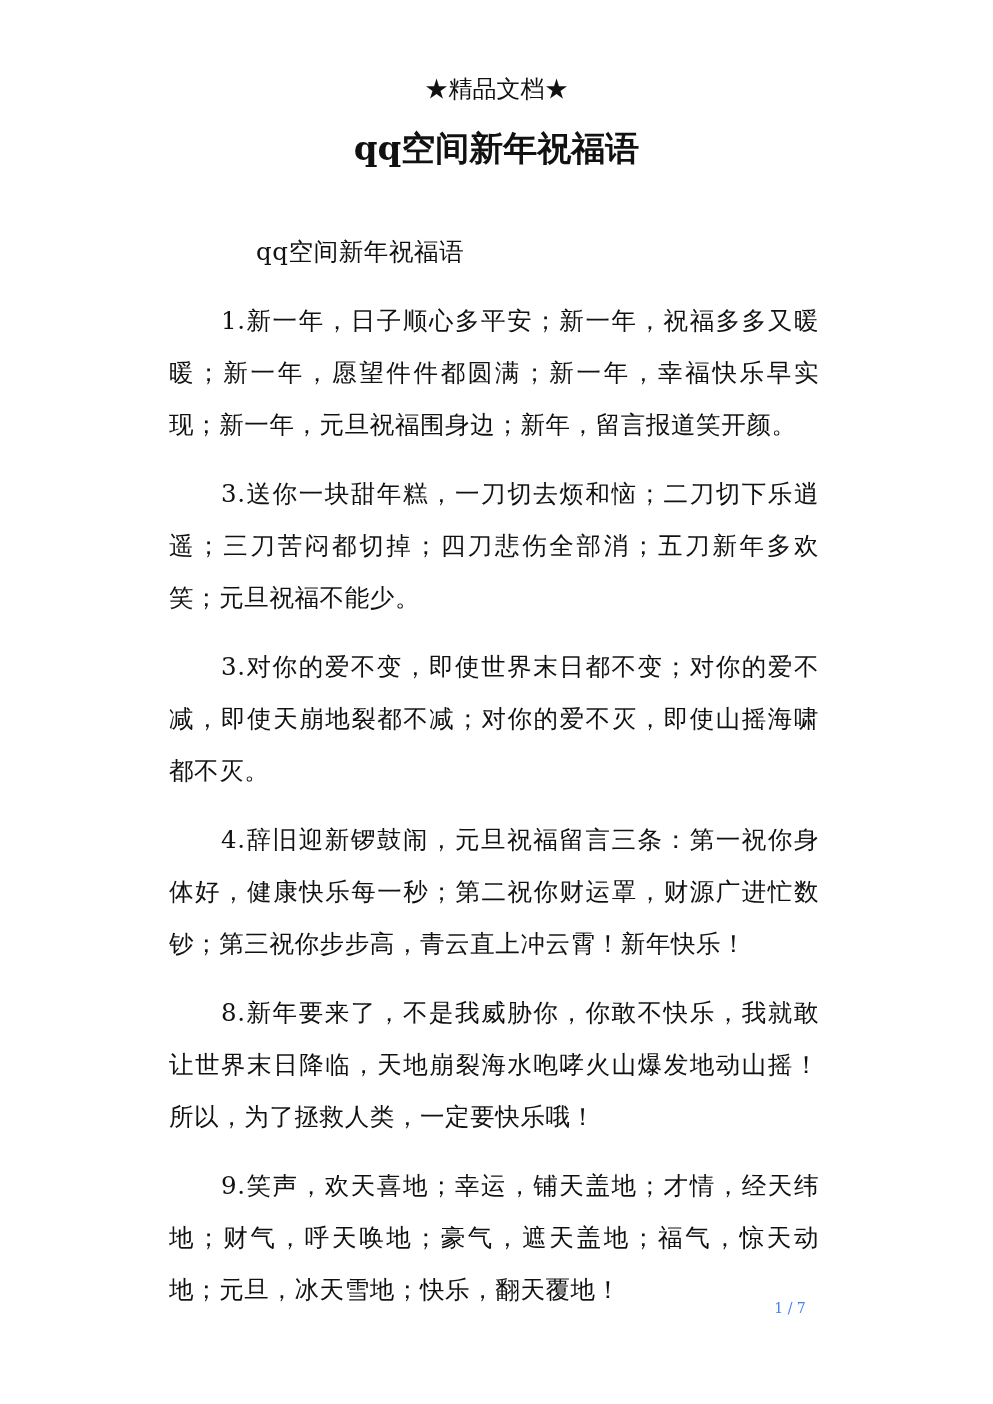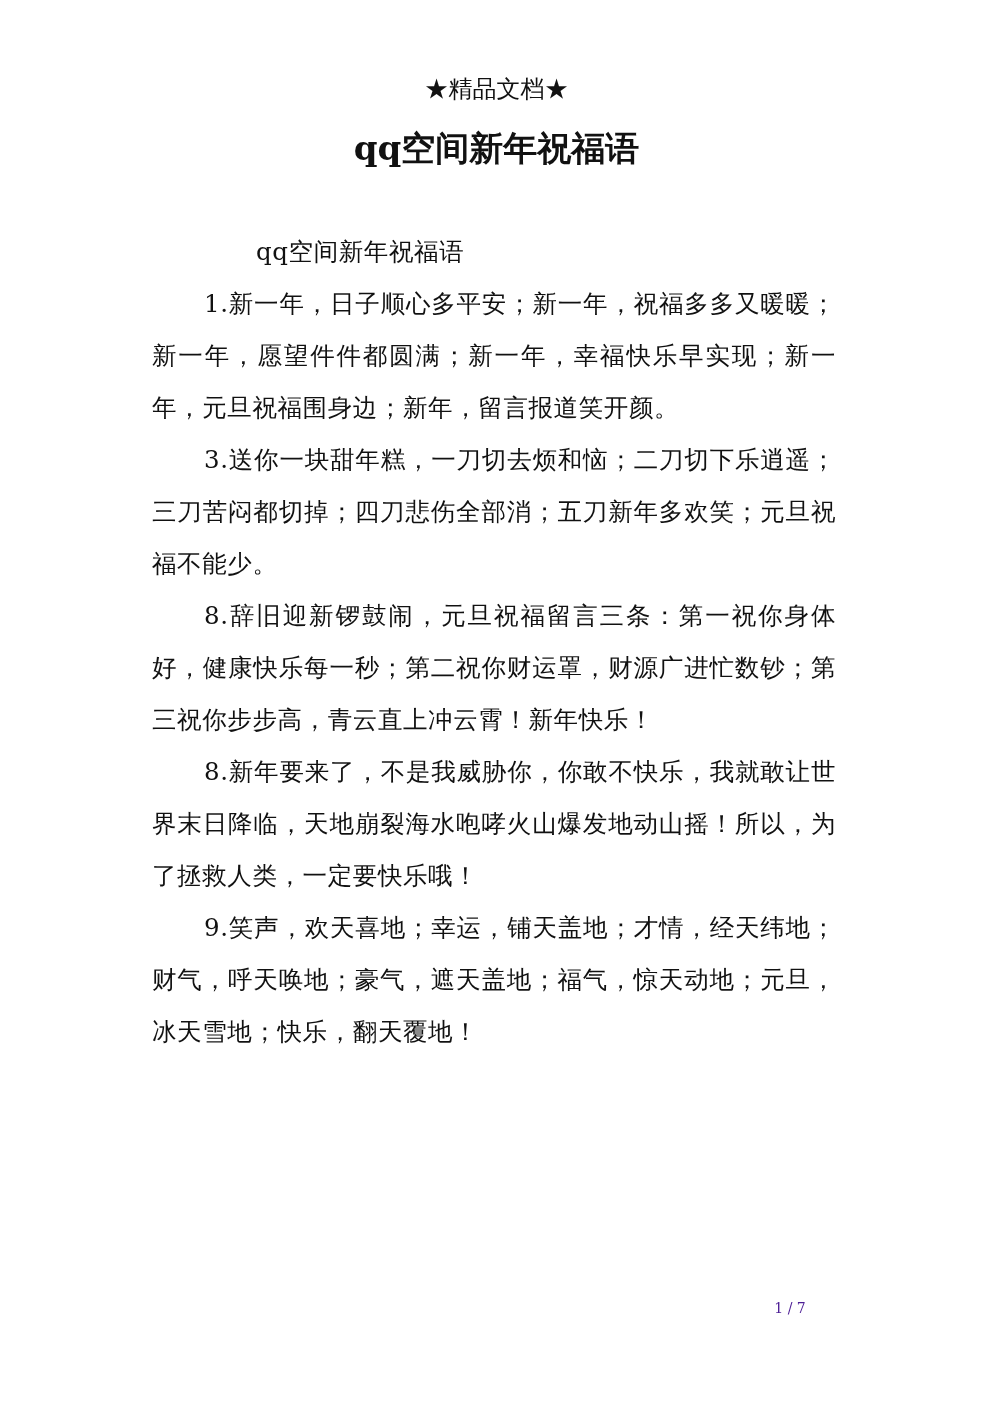--- a/index.html
+++ b/index.html
@@ -43,44 +43,45 @@
       font-size: 24.5px;
       line-height: 52px;
       text-align: justify;
       letter-spacing: 0.6px;
     }
     .subtitle {
       margin: 0 0 0 104px;
       padding: 0;
     }
     .para {
-      margin: 0;
+      margin: 17px;
       padding: 0;
       text-indent: 52px;
     }
     .page-number {
       position: absolute;
       top: 1298px;
       left: 760px;
       width: 60px;
       text-align: center;
       font-size: 14px;
       line-height: 20px;
-      color: #4c1d95;
+      color: #3b82f6;
     }
   </style>
 </head>
 <body>
 
 <div class="header-mark">★精品文档★</div>
 
 <div class="doc-title">qq空间新年祝福语</div>
 
 <div class="body">
   <p class="subtitle">qq空间新年祝福语</p>
   <p class="para">1.新一年，日子顺心多平安；新一年，祝福多多又暖暖；新一年，愿望件件都圆满；新一年，幸福快乐早实现；新一年，元旦祝福围身边；新年，留言报道笑开颜。</p>
   <p class="para">3.送你一块甜年糕，一刀切去烦和恼；二刀切下乐逍遥；三刀苦闷都切掉；四刀悲伤全部消；五刀新年多欢笑；元旦祝福不能少。</p>
-  <p class="para">8.辞旧迎新锣鼓闹，元旦祝福留言三条：第一祝你身体好，健康快乐每一秒；第二祝你财运罩，财源广进忙数钞；第三祝你步步高，青云直上冲云霄！新年快乐！</p>
+  <p class="para">3.对你的爱不变，即使世界末日都不变；对你的爱不减，即使天崩地裂都不减；对你的爱不灭，即使山摇海啸都不灭。</p>
+  <p class="para">4.辞旧迎新锣鼓闹，元旦祝福留言三条：第一祝你身体好，健康快乐每一秒；第二祝你财运罩，财源广进忙数钞；第三祝你步步高，青云直上冲云霄！新年快乐！</p>
   <p class="para">8.新年要来了，不是我威胁你，你敢不快乐，我就敢让世界末日降临，天地崩裂海水咆哮火山爆发地动山摇！所以，为了拯救人类，一定要快乐哦！</p>
   <p class="para">9.笑声，欢天喜地；幸运，铺天盖地；才情，经天纬地；财气，呼天唤地；豪气，遮天盖地；福气，惊天动地；元旦，冰天雪地；快乐，翻天覆地！</p>
 </div>
 
 <div class="page-number">1 / 7</div>
 
 </body></html>

